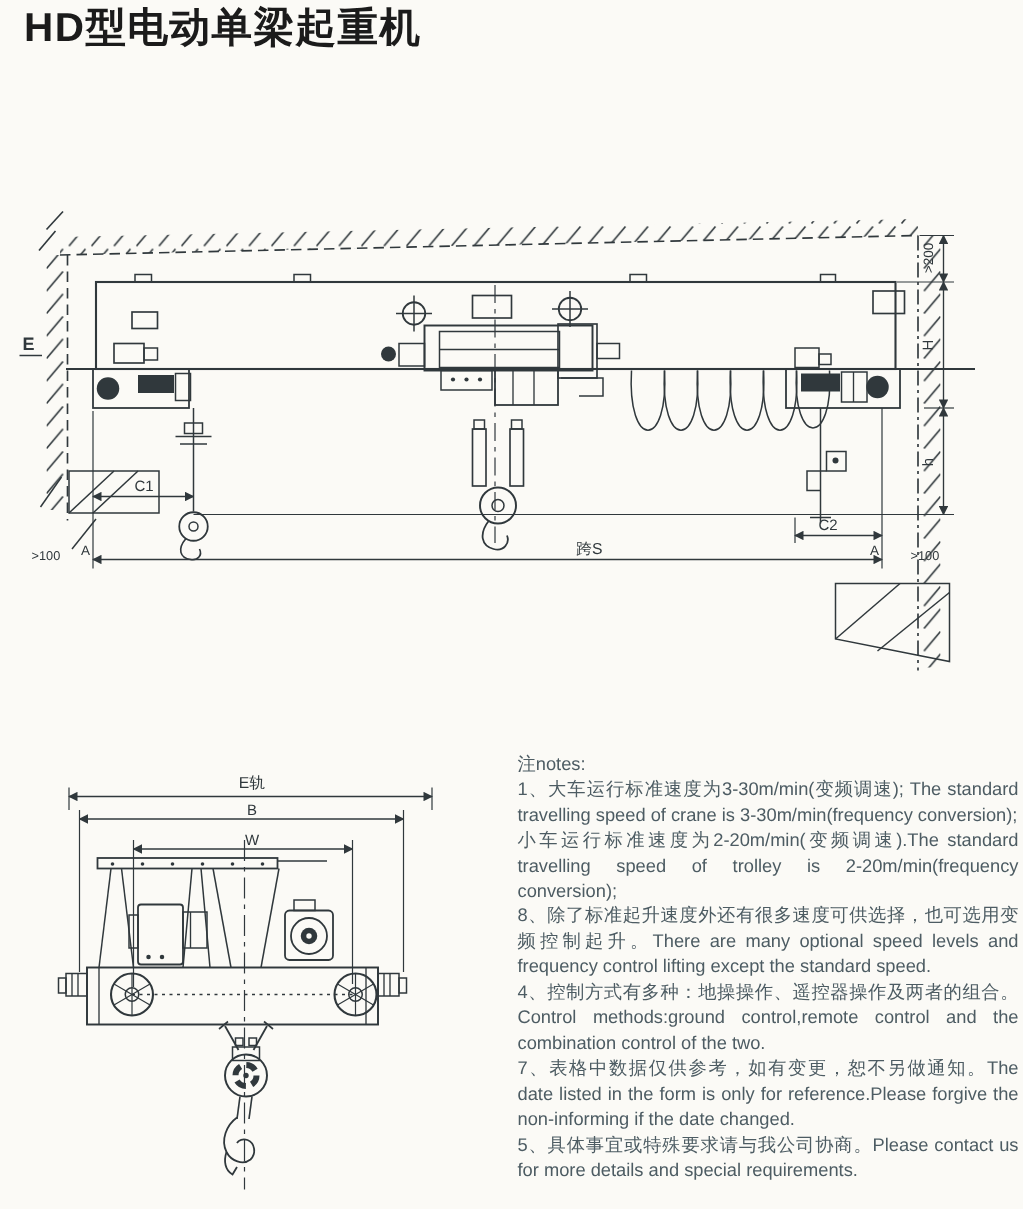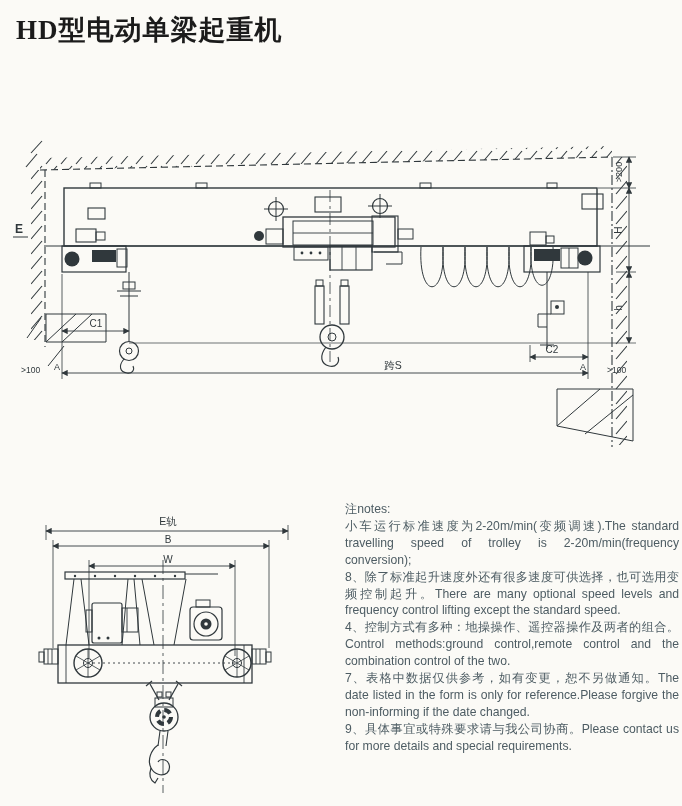--- a/index.html
+++ b/index.html
@@ -2,22 +2,22 @@
 <html><head>
 <meta charset="utf-8">
 <style>
   html,body{margin:0;padding:0;}
   body{
     width:682px;height:806px;position:relative;overflow:hidden;
     background:#fbfaf6;
     font-family:"Liberation Sans", sans-serif;
   }
   .title{
-    position:absolute;left:16px;top:12px;
-    font-family:Liberation Serif, serif;
+    position:absolute;left:16px;top:0;
+    font-family:Liberation Sans, sans-serif;
     font-weight:700;font-size:27px;letter-spacing:1px;color:#1b1b1b;
   }
   svg{position:absolute;left:0;}
   svg .ln{stroke:#30383c;fill:none;}
   svg .fl{fill:#30383c;stroke:none;}
   svg text{fill:#30383c;stroke:none;font-family:"Liberation Sans", sans-serif;}
   .notes{
     position:absolute;left:345px;top:501px;width:334px;
     font-size:12.2px;line-height:16.9px;color:#4d5c63;
     text-align:justify;
@@ -288,18 +288,19 @@
     <circle class="fl" cx="164" cy="717" r="1.8"></circle>
     <line class="ln" x1="160" y1="731" x2="158" y2="746" stroke-width="1.1"></line>
     <line class="ln" x1="168" y1="731" x2="166" y2="746" stroke-width="1.1"></line>
     <path class="ln" d="M158,745 C151,750 147,760 151,768 C154,774 162,777 167,773 C171,769 170,762 165,760 C162,759 159,760 158,762" stroke-width="1.2"></path>
     <path class="ln" d="M151,768 C149,774 150,780 155,783 L158,778" stroke-width="1.2"></path>
   </g>
 </svg>
 
 <div class="notes">
   <p>注notes:</p>
+  <p>1、大车运行标准速度为3-30m/min(变频调速); The standard travelling speed of crane is 3-30m/min(frequency conversion);</p>
   <p>小车运行标准速度为2-20m/min(变频调速).The standard travelling speed of trolley is 2-20m/min(frequency conversion);</p>
   <p>8、除了标准起升速度外还有很多速度可供选择，也可选用变频控制起升。There are many optional speed levels and frequency control lifting except the standard speed.</p>
   <p>4、控制方式有多种：地操操作、遥控器操作及两者的组合。Control methods:ground control,remote control and the combination control of the two.</p>
   <p>7、表格中数据仅供参考，如有变更，恕不另做通知。The date listed in the form is only for reference.Please forgive the non-informing if the  date changed.</p>
-  <p>9、具体事宜或特殊要求请与我公司协商。Please contact us for more details and special requirements.</p>
+  <p>5、具体事宜或特殊要求请与我公司协商。Please contact us for more details and special requirements.</p>
 </div>
 
 </body></html>

